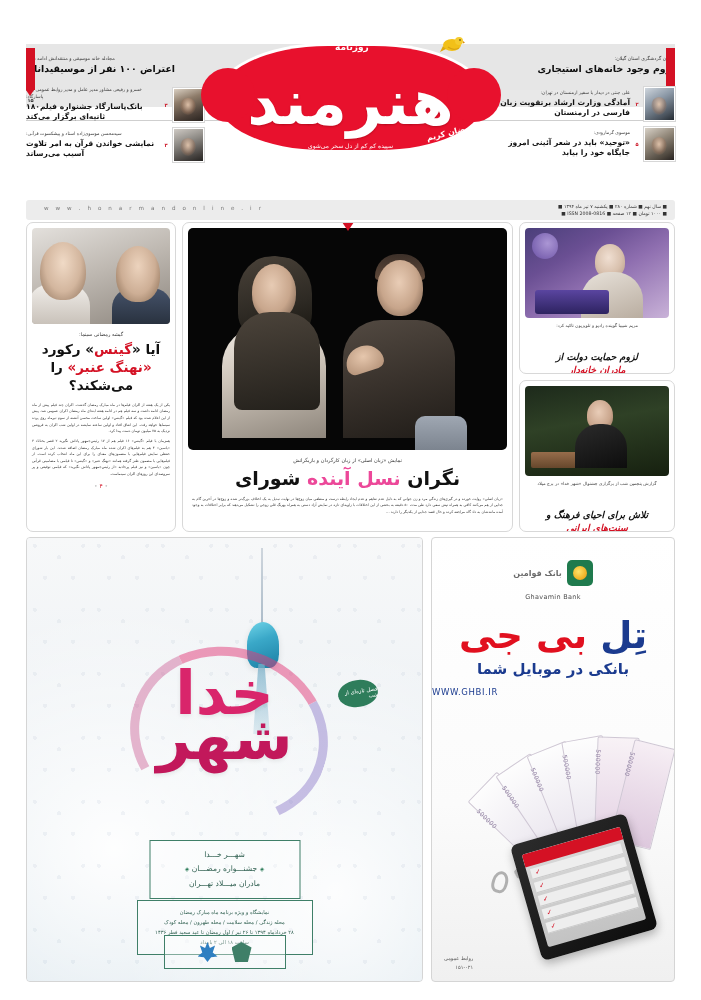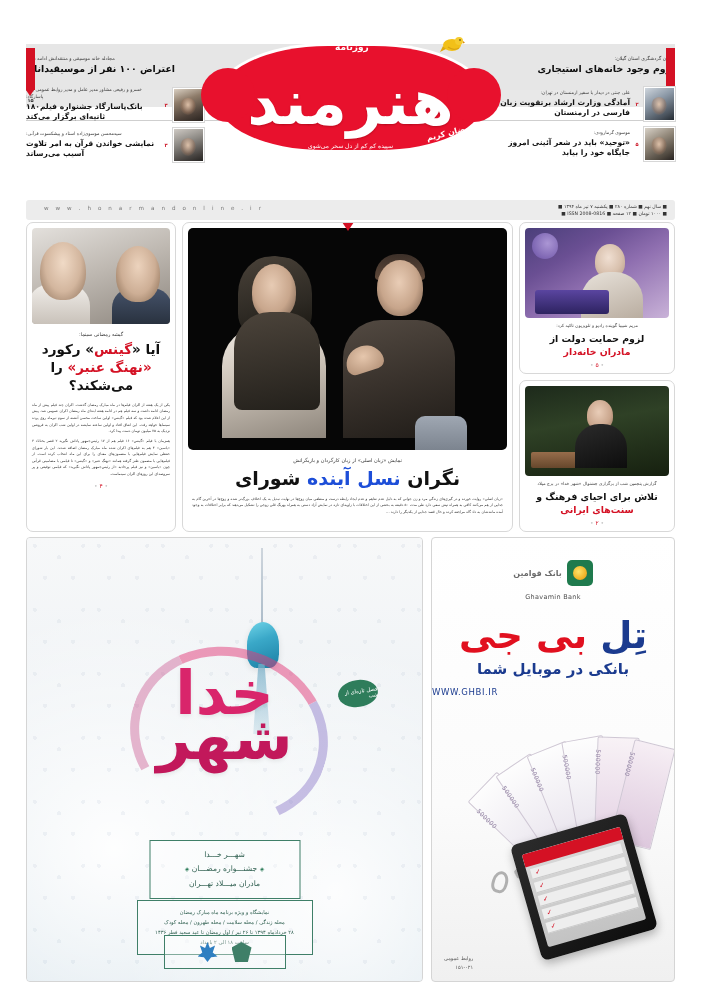--- a/index.html
+++ b/index.html
@@ -263,21 +263,21 @@
              background: linear-gradient(160deg,#2b2b2b,#0d0d0d); }
   .p2-bench { position:absolute; left: 6px; bottom: 8px; width: 96px; height: 16px;
               background: linear-gradient(to bottom,#a37350,#6e4a2e); border-radius: 2px; opacity:.9;}
 
   .side-kicker {
     font-size: 4.4px; color: #444; text-align: center;
     margin-top: 5px; line-height: 1.5;
   }
   .side-title {
     font-size: 9.4px; font-weight: bold; color: #111;
-    text-align: center; line-height: 1.4; margin-top: 2px;
+    text-align: center; line-height: 1.4; margin-top: 20px; font-style: italic;
   }
   .side-title .accent { color: #d41124; display: block; }
   .pager {
     font-size: 6px; color: #d41124; text-align: center; margin-top: 3px;
     letter-spacing: 3px;
   }
   .pager .dot { color: #c8c8c8; }
 
   
   .center-photo {
@@ -325,21 +325,21 @@
   }
 
   .center-kicker {
     font-size: 5.1px; color: #333; text-align: center;
     margin-top: 7px;
   }
   .center-headline {
     font-size: 19px; font-weight: bold; color: #111;
     text-align: center; margin-top: 4px; line-height: 1.2;
   }
-  .center-headline .accent { color: #1d4ed8; }
+  .center-headline .accent { color: #ec4899; }
   .center-body {
     font-size: 3.6px; color: #333; line-height: 1.8;
     text-align: justify; margin-top: 6px;
     padding: 0 4px;
   }
 
   
   .rail {
     position: absolute;
     left: -9px; top: 58px;

